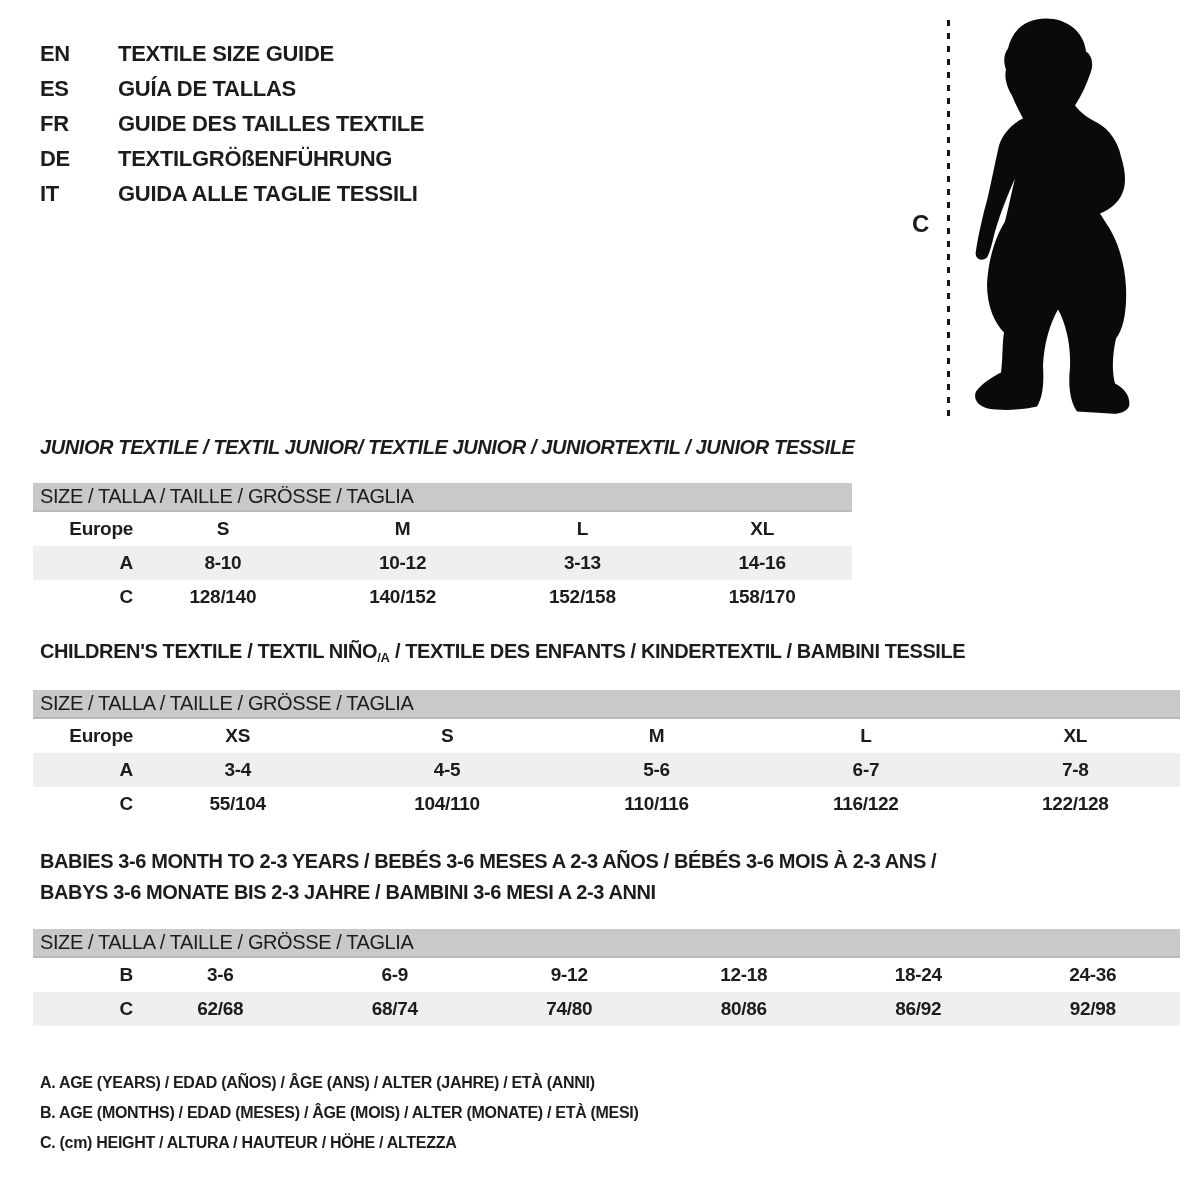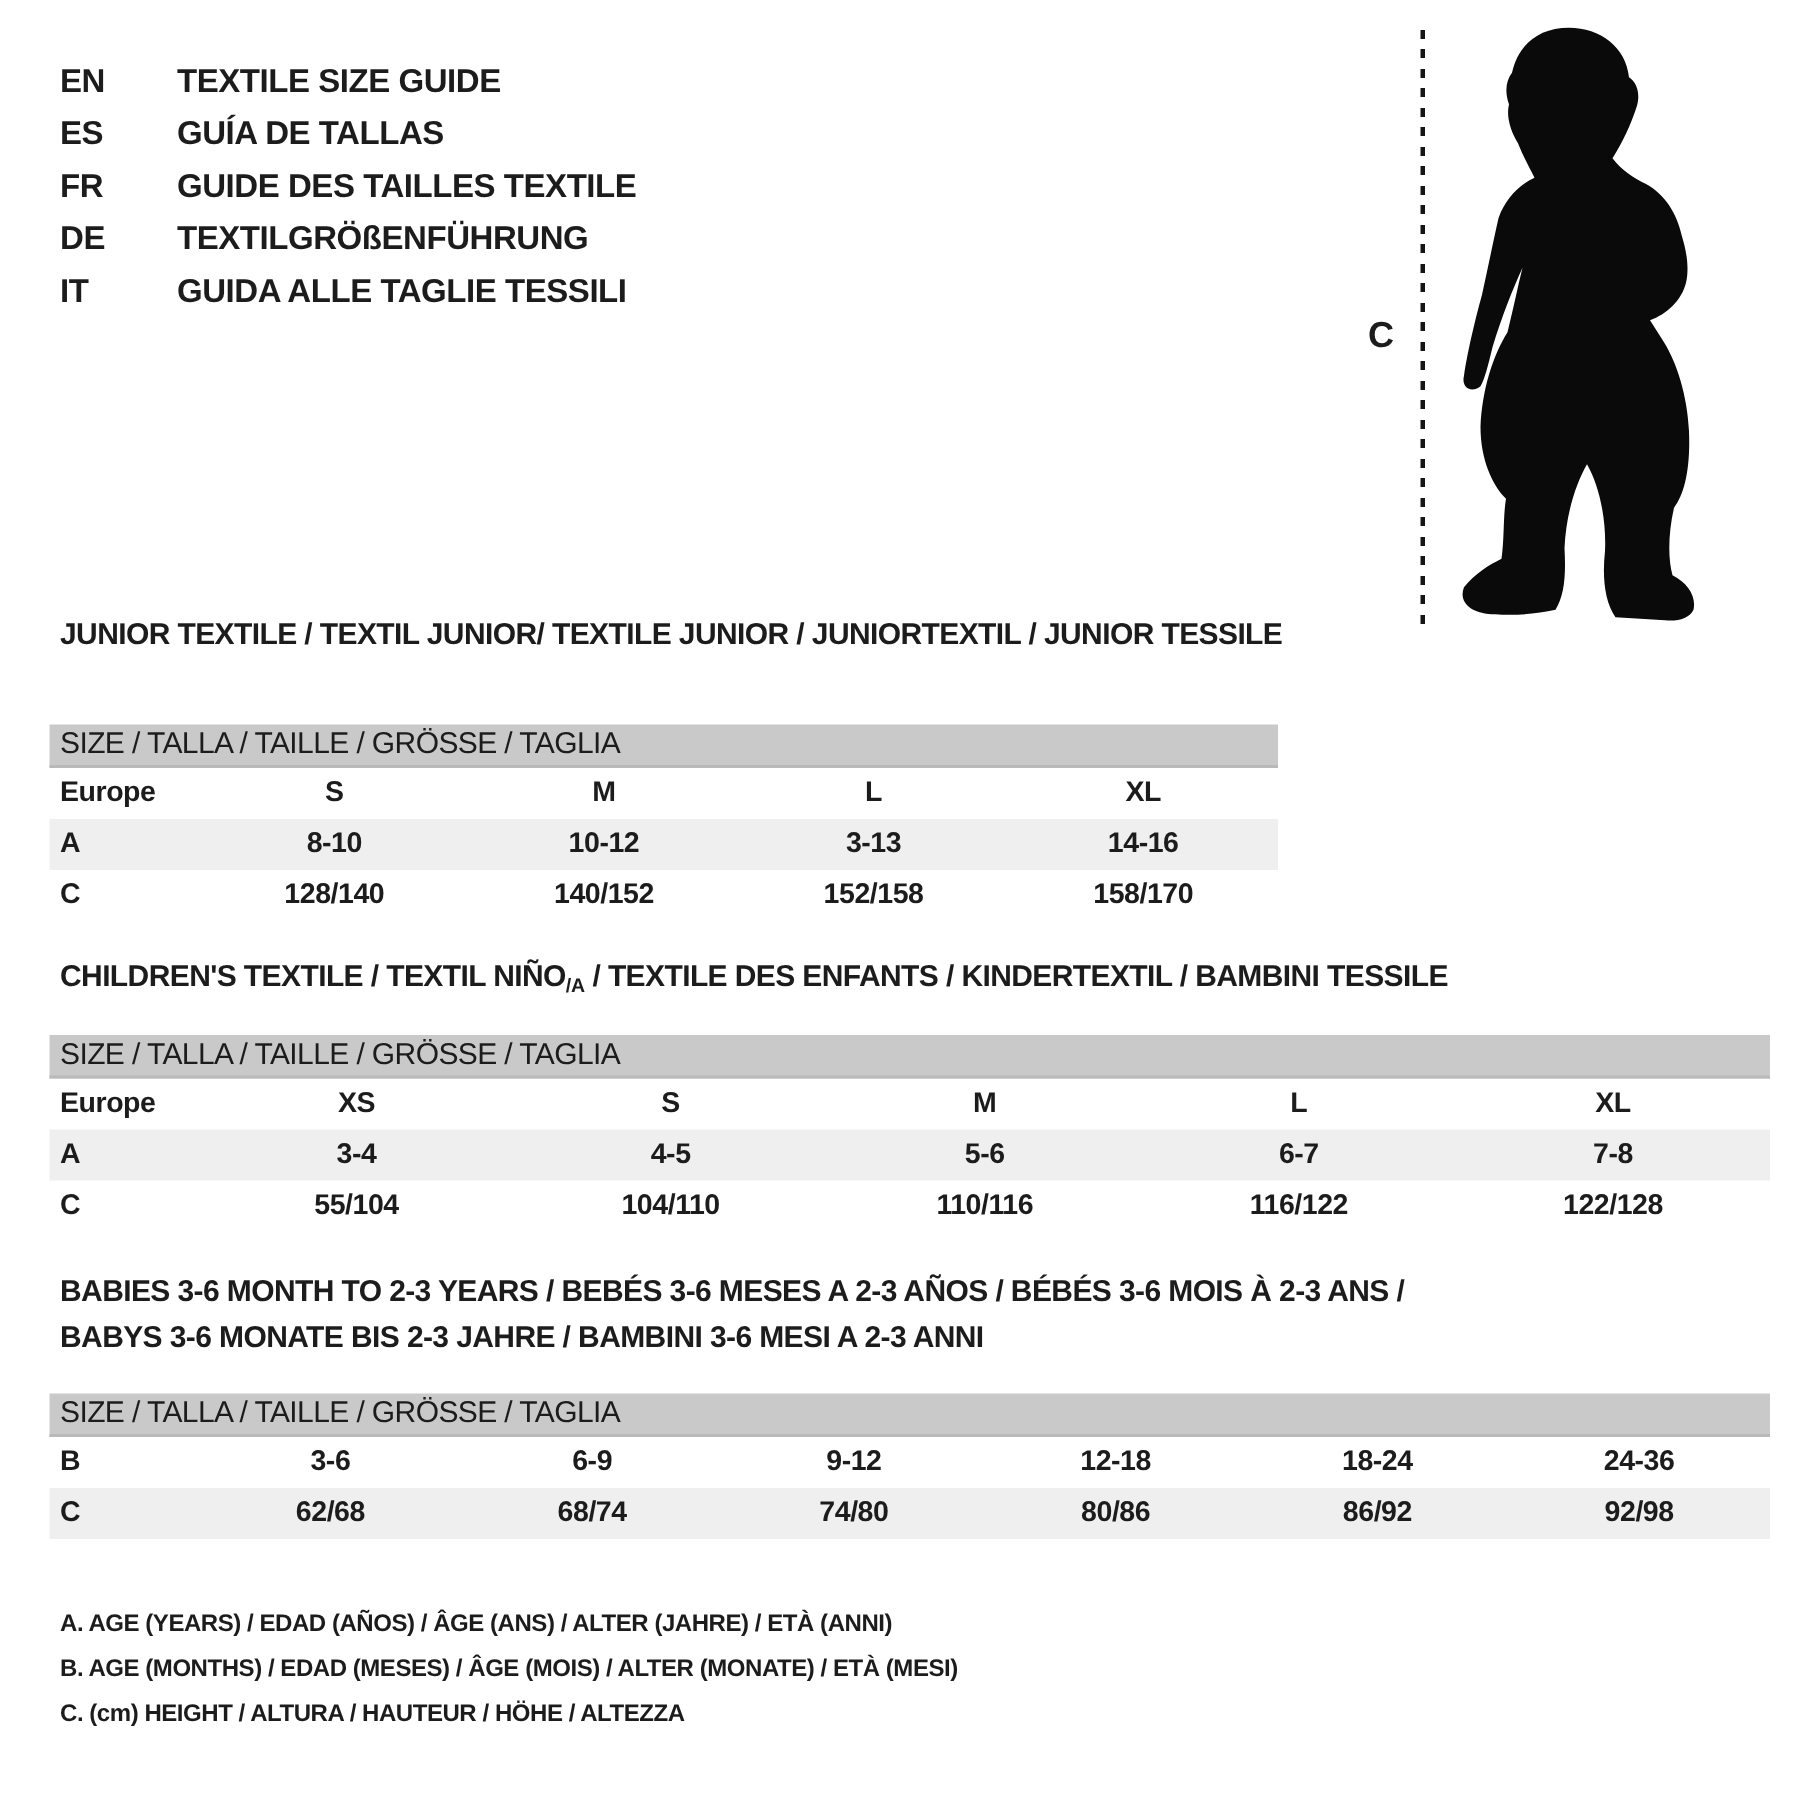--- a/index.html
+++ b/index.html
@@ -50,28 +50,28 @@
   }
   .t-row {
     display: grid; align-items: center;
     height: 34px;
     font-size: 19px; font-weight: 700; letter-spacing: -0.3px;
   }
   .size-table > .t-row:nth-child(3) { background: #efefef; }
   .cols-4 { grid-template-columns: 100px repeat(4, 1fr); }
   .cols-5 { grid-template-columns: 100px repeat(5, 1fr); }
   .cols-6 { grid-template-columns: 100px repeat(6, 1fr); }
-  .t-label { padding-left: 7px; text-align: left; }
+  .t-label { padding-left: 7px; text-align: right; }
   .t-cell { text-align: center; }
 
   .junior-table   { top: 483px; width: 819px; }
   .children-table { top: 690px; width: 1147px; }
   .babies-table   { top: 929px; width: 1147px; }
 
-  .junior-title   { top: 412px; }
+  .junior-title   { top: 436px; font-style: italic; }
   .children-title { top: 640px; }
   .babies-title   { top: 849px; line-height: 24px; }
 
   
   .legend { position: absolute; left: 40px; top: 1068px; }
   .legend-line {
     font-size: 16px; font-weight: 700; letter-spacing: -0.3px;
     height: 30px; line-height: 30px; white-space: nowrap;
   }
 </style>

